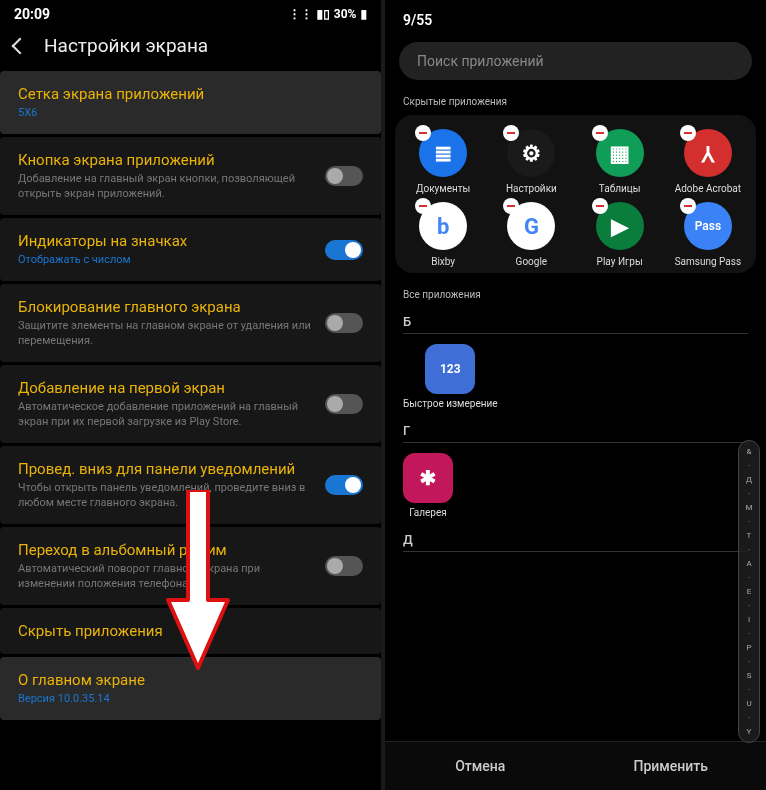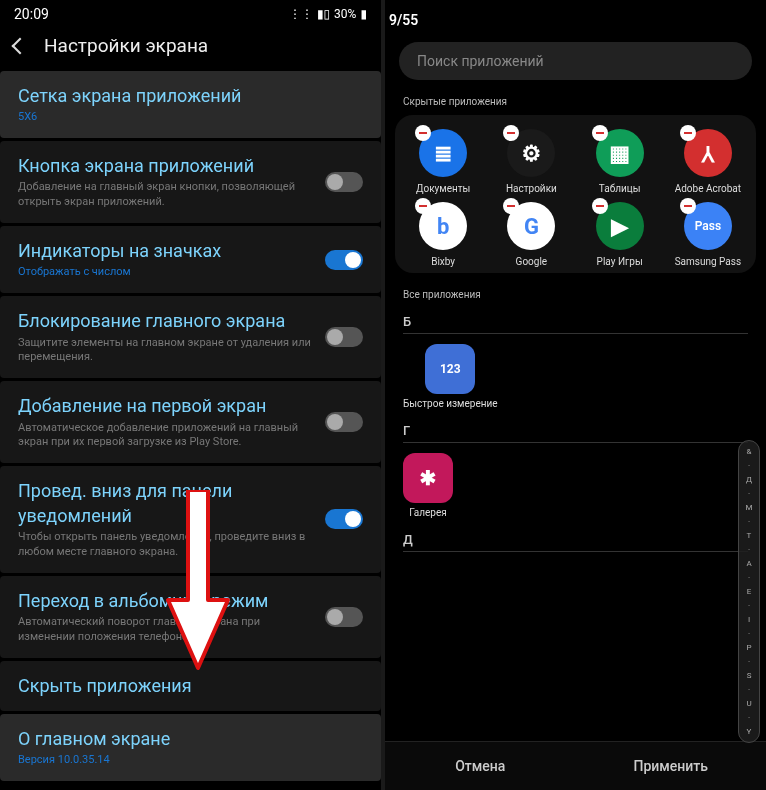--- a/index.html
+++ b/index.html
@@ -1,40 +1,40 @@
 <!DOCTYPE html>
 <html><head>
 <meta charset="utf-8">
 <style>
   * { margin:0; padding:0; box-sizing:border-box; font-family:-apple-system,Roboto,Arial,sans-serif; }
   body { background:#1a1a1a; display:flex; gap:4px; width:766px; height:790px; overflow:hidden; }
   .phone { flex:1; background:#000; color:#fff; display:flex; flex-direction:column; position:relative; overflow:hidden; }
-  .status-bar { display:flex; justify-content:space-between; align-items:center; padding:6px 14px 2px; font-size:14px; font-weight:400; }
+  .status-bar { display:flex; justify-content:space-between; align-items:center; padding:6px 14px 2px; font-size:14px; font-weight:700; }
   .status-right { display:flex; gap:4px; align-items:center; font-size:12px; }
   .header { display:flex; align-items:center; padding:10px 14px 14px; gap:18px; }
   .back-icon { width:12px; height:12px; border-left:2px solid #ddd; border-bottom:2px solid #ddd; transform:rotate(45deg); }
   .header-title { font-size:19px; color:#eee; font-weight:400; }
   .list { display:flex; flex-direction:column; }
   .list-item { background:#171717; padding:13px 18px; margin-bottom:3px; border-radius:4px; display:flex; justify-content:space-between; align-items:center; gap:10px; }
   .list-item.highlighted { background:#2a2a2a; }
   .item-text { flex:1; }
-  .item-title { font-size:18px; color:#7dd3fc; line-height:1.35; }
+  .item-title { font-size:15px; color:#eab308; line-height:1.35; }
   .item-sub { font-size:11px; color:#777; line-height:1.35; margin-top:2px; }
   .item-sub.blue { color:#1976d2; }
   .toggle { width:38px; height:20px; border-radius:10px; position:relative; flex-shrink:0; }
   .toggle.off { background:#555; }
   .toggle.on { background:#1976d2; }
   .toggle::after { content:''; position:absolute; width:16px; height:16px; border-radius:50%; background:#fff; top:2px; }
   .toggle.off::after { left:2px; background:#aaa; }
   .toggle.on::after { right:2px; }
   .arrow-overlay { position:absolute; left:160px; top:490px; width:70px; height:180px; z-index:10; pointer-events:none; }
   .arrow-shape { width:100%; height:100%; }
 
   
-  .counter { padding:12px 4px 8px; font-size:14px; font-weight:600; color:#fff; }
+  .counter { padding:12px 18px 8px; font-size:14px; font-weight:600; color:#fff; }
   .search-box { margin:6px 14px 12px; background:#222; border-radius:22px; padding:11px 18px; color:#888; font-size:14px; }
   .section-label { padding:4px 18px 8px; font-size:10px; color:#bbb; }
   .app-grid-wrap { background:#121212; margin:0 10px; border-radius:18px; padding:14px 6px 6px; }
   .app-grid { display:grid; grid-template-columns:repeat(4,1fr); gap:8px 4px; }
   .app-cell { display:flex; flex-direction:column; align-items:center; gap:6px; position:relative; }
   .app-icon { width:48px; height:48px; border-radius:50%; display:flex; align-items:center; justify-content:center; font-size:18px; font-weight:bold; position:relative; }
   .app-icon.sq { border-radius:12px; }
   .minus-badge { position:absolute; top:-4px; left:-4px; width:16px; height:16px; background:#fff; border-radius:50%; display:flex; align-items:center; justify-content:center; }
   .minus-badge::after { content:''; width:8px; height:2px; background:#d32f2f; }
   .app-label { font-size:10px; color:#ddd; text-align:center; line-height:1.1; }

